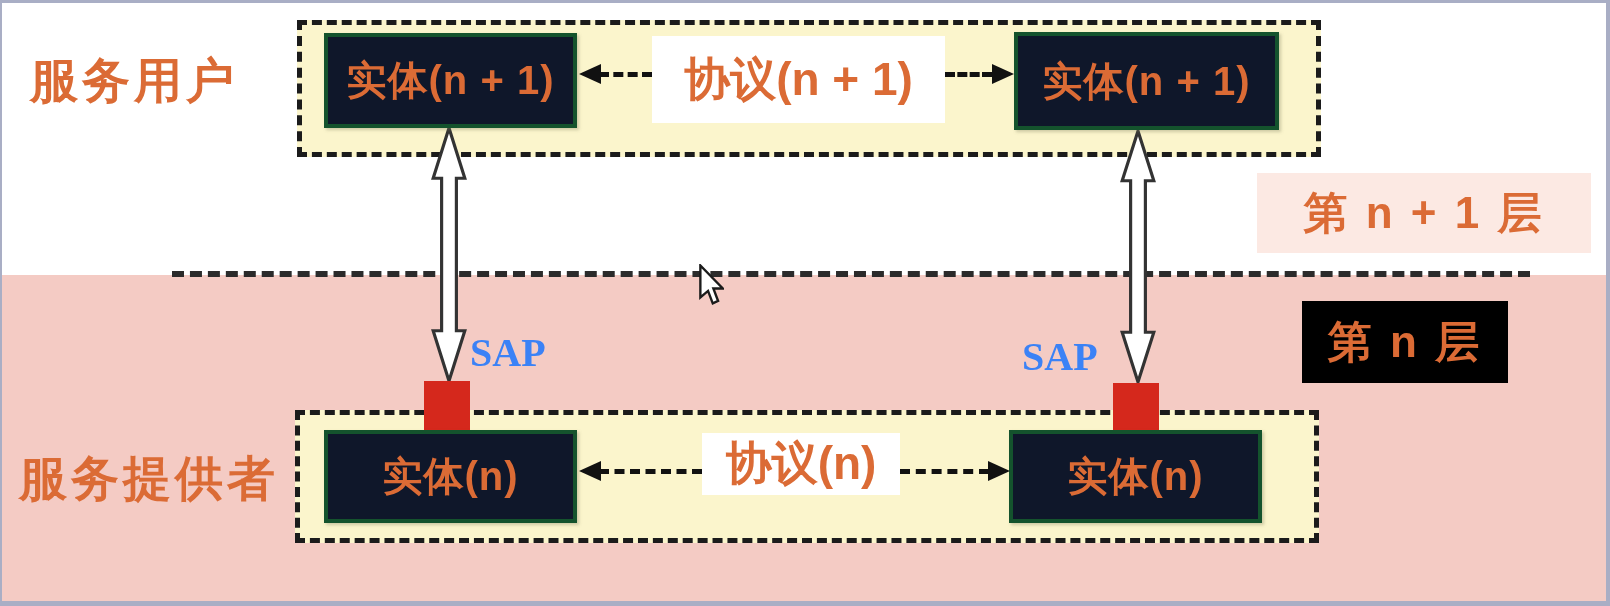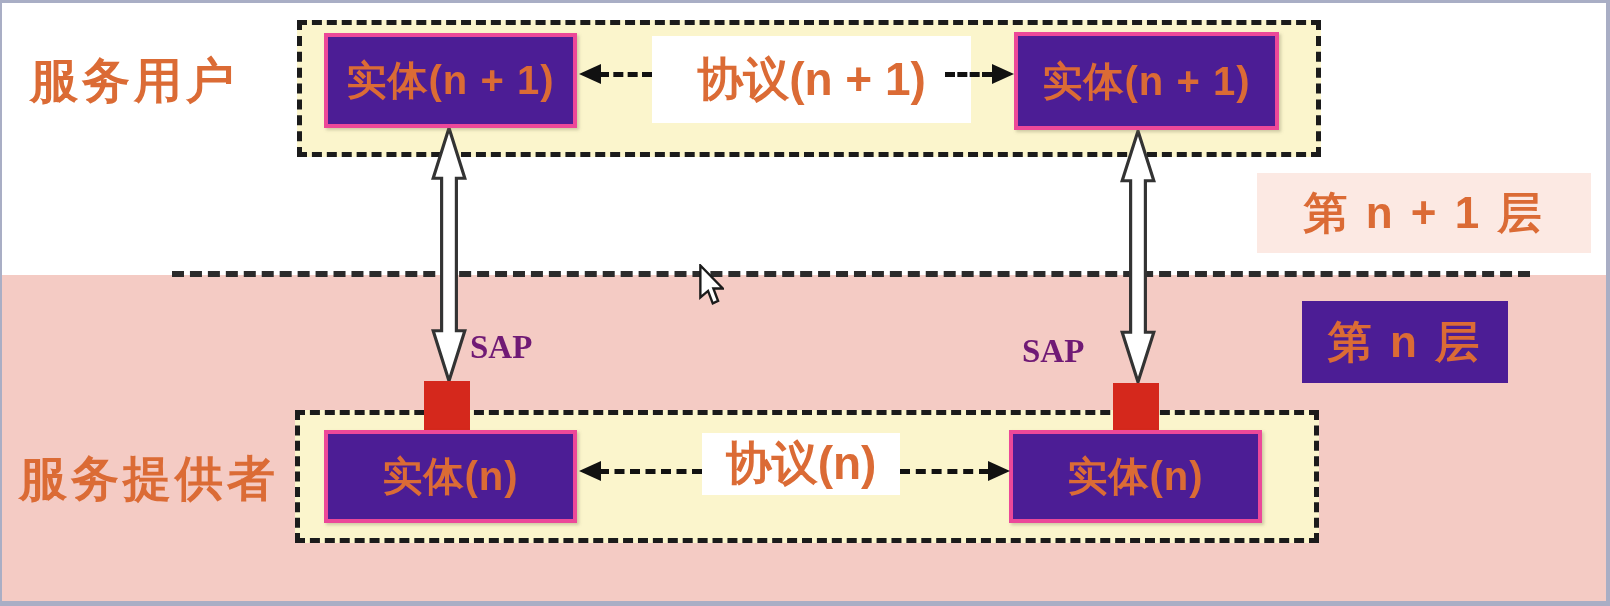--- a/index.html
+++ b/index.html
@@ -19,34 +19,34 @@
   
   .separator { position:absolute; left:170px; top:268px; width:1358px; height:0;
     border-top:6px dashed #2b2b2b; }
 
   
   .dashedbox { position:absolute; background:#fbf5cc; border:5px dashed #1b1b1b; }
   .dashedbox.top { left:295px; top:17px; width:1024px; height:137px; }
   .dashedbox.bottom { left:293px; top:407px; width:1024px; height:133px; }
 
   
-  .entity { position:absolute; background:#4c1d95; border:4px solid #ec4899;
+  .entity { position:absolute; background:#0f172a; border:4px solid #14532d;
     display:flex; align-items:center; justify-content:center;
     color:#db6b35; font-size:40px; font-weight:bold; letter-spacing:1px;
     box-shadow:2px 2px 3px rgba(120,120,90,.35); }
   .entity.tl { left:322px; top:30px;  width:253px; height:95px; }
   .entity.tr { left:1012px; top:29px; width:265px; height:98px; }
   .entity.bl { left:322px; top:427px; width:253px; height:93px; }
   .entity.br { left:1007px; top:427px; width:253px; height:93px; }
 
   
   .protocol { position:absolute; background:#ffffff; color:#db6b35;
     display:flex; align-items:center; justify-content:center;
     font-size:46px; font-weight:bold; }
-  .protocol.top { left:650px; top:33px; width:319px; height:87px; }
+  .protocol.top { left:650px; top:33px; width:293px; height:87px; }
   .protocol.bottom { left:700px; top:430px; width:198px; height:62px; }
 
   
   .hconn { position:absolute; height:0; border-top:5px dashed #111; }
   .hc-tl { left:597px; top:69px; width:53px; }
   .hc-tr { left:943px; top:69px; width:47px; }
   .hc-bl { left:597px; top:466px; width:103px; }
   .hc-br { left:898px; top:466px; width:89px; }
   .ah { position:absolute; width:0; height:0;
     border-top:10px solid transparent; border-bottom:10px solid transparent; }
@@ -61,36 +61,36 @@
   .varrow { position:absolute; }
   .varrow.left  { left:428px; top:123px; width:38px; height:257px; }
   .varrow.right { left:1117px; top:126px; width:38px; height:255px; }
 
   
   .sapsq { position:absolute; background:#d5281c; }
   .sapsq.left  { left:422px;  top:378px; width:46px; height:50px; }
   .sapsq.right { left:1111px; top:380px; width:46px; height:48px; }
 
   
-  .saptext { position:absolute; color:#701a75; font-family:"Liberation Serif", serif;
-    font-size:33px; font-weight:bold; }
+  .saptext { position:absolute; color:#3b82f6; font-family:"Liberation Serif", serif;
+    font-size:40px; font-weight:bold; }
   .saptext.left  { left:468px;  top:326px; }
   .saptext.right { left:1020px; top:330px; }
 
   
   .sidelabel { position:absolute; color:#db6b35; font-size:48px; font-weight:bold;
     letter-spacing:4px; white-space:nowrap; }
   .sidelabel.user { left:28px; top:46px; }
   .sidelabel.provider { left:17px; top:444px; }
 
   
   .layerlabel { position:absolute; display:flex; align-items:center; justify-content:center;
     color:#db6b35; font-size:44px; font-weight:bold; letter-spacing:3px; white-space:nowrap; }
   .layerlabel.upper { left:1255px; top:170px; width:334px; height:80px; background:#fce9e3; }
-  .layerlabel.lower { left:1300px; top:298px; width:206px; height:82px; background:#4c1d95; }
+  .layerlabel.lower { left:1300px; top:298px; width:206px; height:82px; background:#000000; }
 
   .cursor { position:absolute; left:696px; top:261px; width:26px; height:42px; }
 </style>
 </head>
 <body>
 
 <div class="stage">
 
   <div class="pink-band"></div>
 

